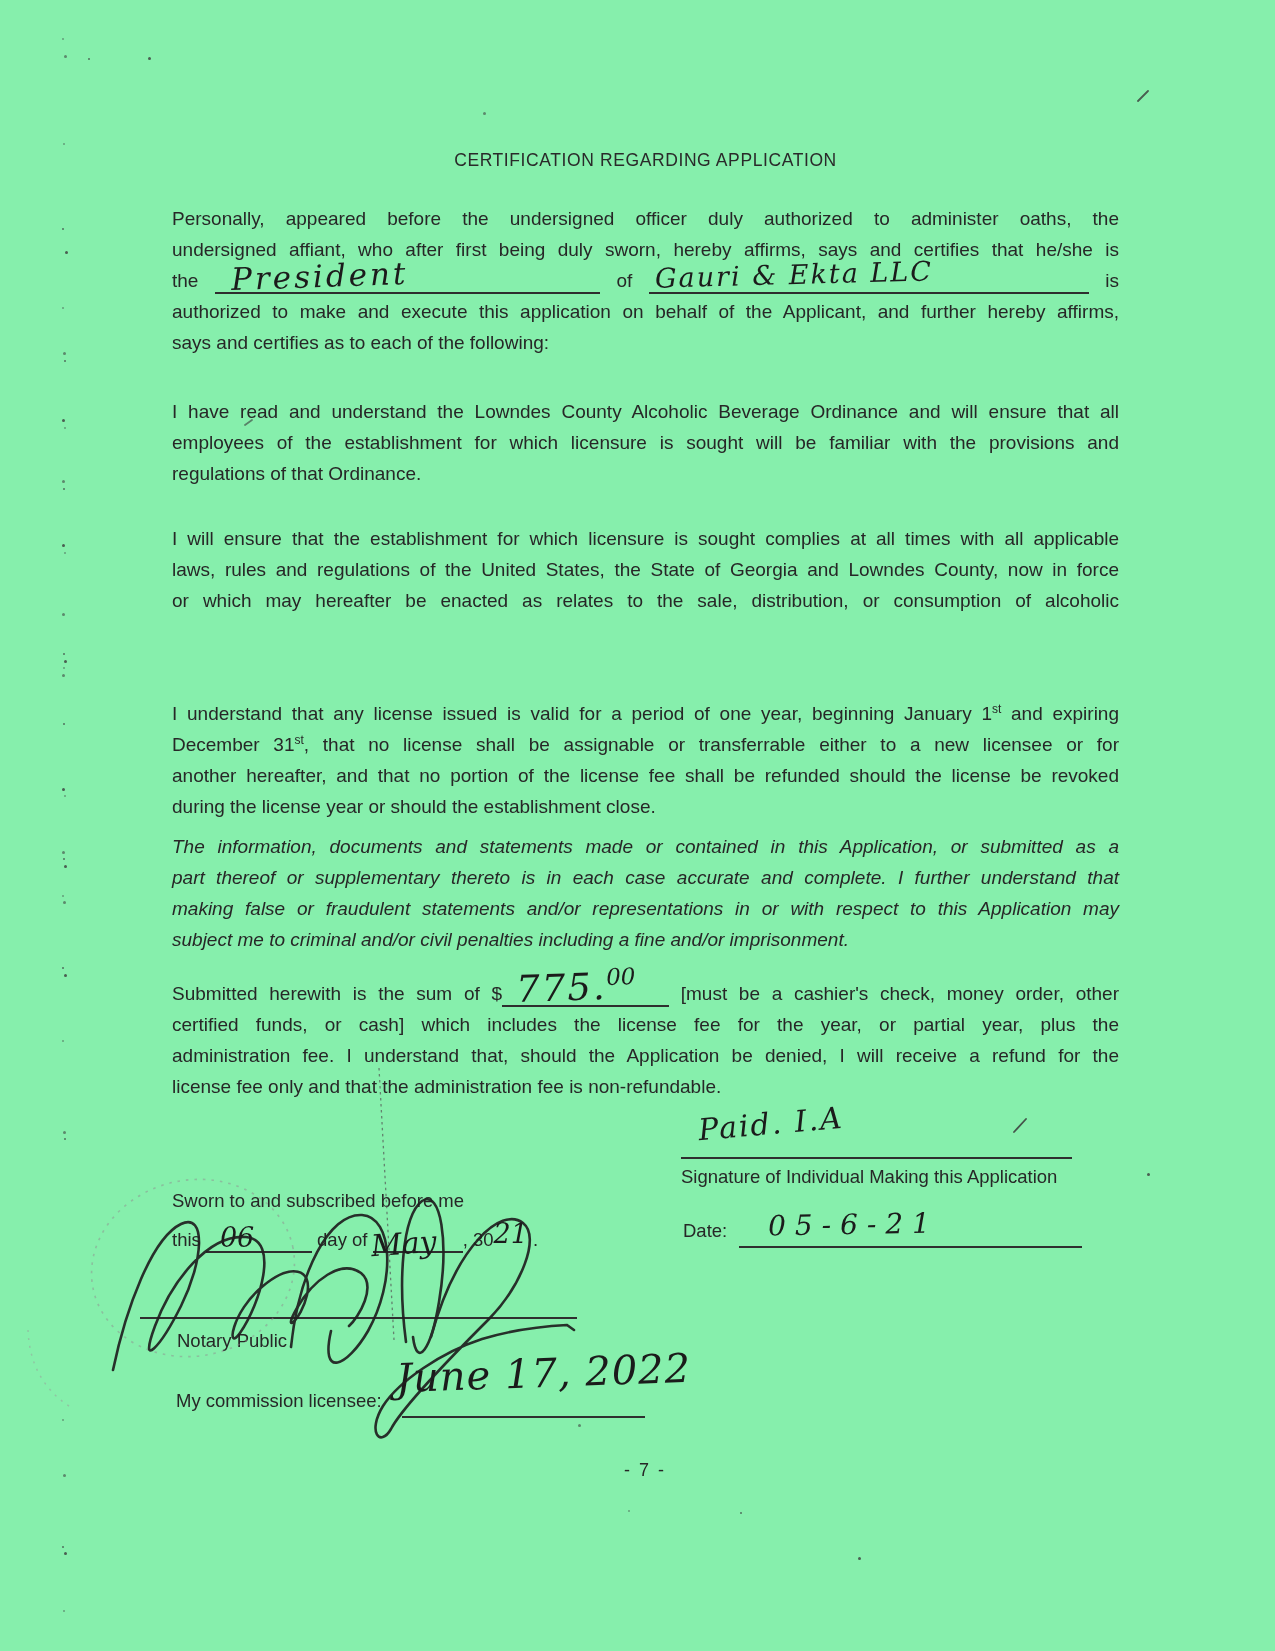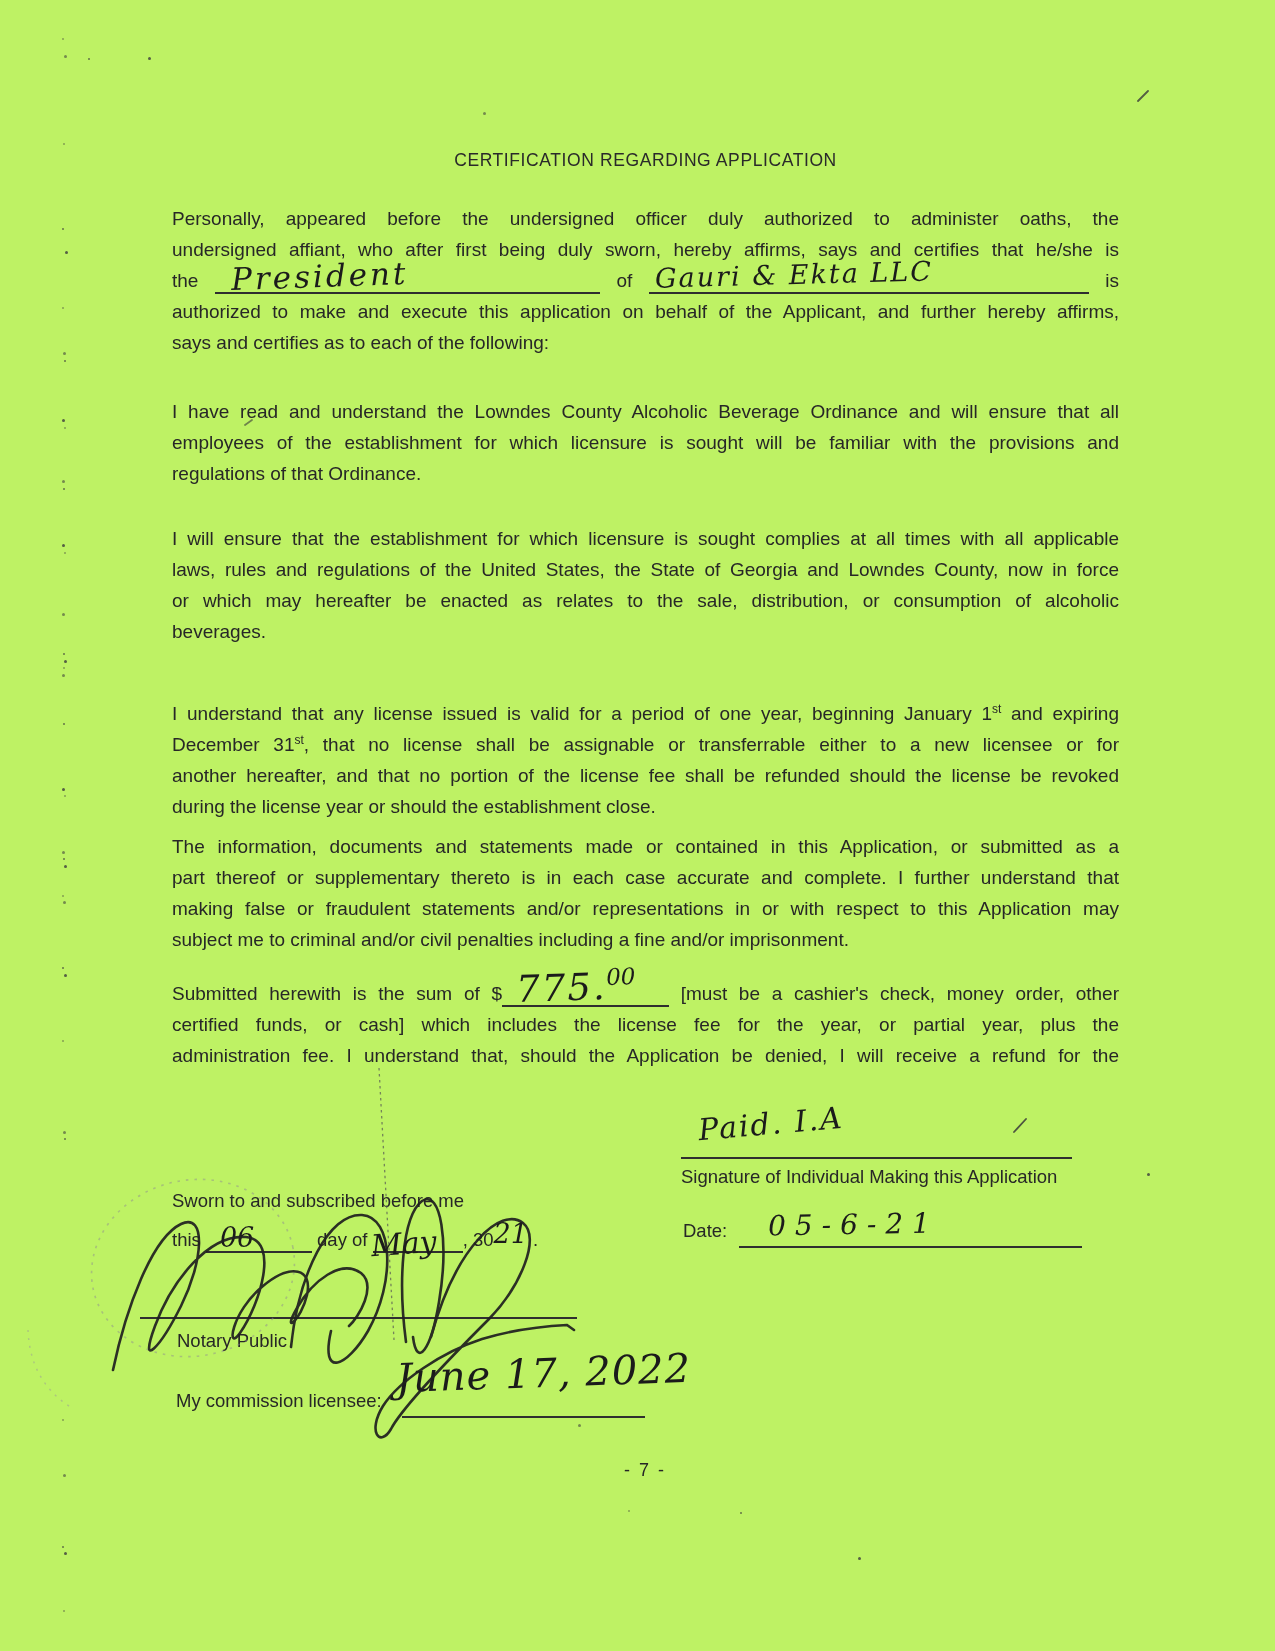--- a/index.html
+++ b/index.html
@@ -1,18 +1,18 @@
 <!DOCTYPE html>
 <html><head>
 <meta charset="utf-8">
 <style>
   html,body{margin:0;padding:0;background:#e8e8e6;}
   .page{
     position:relative;width:1275px;height:1651px;margin:0 auto;
-    background:#bef264;overflow:hidden;
+    background:#86efac;overflow:hidden;
     font-family:"Liberation Sans",sans-serif;color:#262626;
   }
   .abs{position:absolute;}
   .doc-title{
     left:172px;top:150px;width:947px;text-align:center;
     font-size:17.5px;letter-spacing:.6px;color:#2a2a2a;
   }
   .para{
     left:172px;width:947px;font-size:19px;line-height:31px;
     text-align:justify;color:#272727;
@@ -78,42 +78,42 @@
   <div class="abs para" style="top:396px;">
     <span class="line j">I have read and understand the Lowndes County Alcoholic Beverage Ordinance and will ensure that all</span>
     <span class="line j">employees of the establishment for which licensure is sought will be familiar with the provisions and</span>
     <span class="line lastline">regulations of that Ordinance.</span>
   </div>
 
   <div class="abs para" style="top:523px;">
     <span class="line j">I will ensure that the establishment for which licensure is sought complies at all times with all applicable</span>
     <span class="line j">laws, rules and regulations of the United States, the State of Georgia and Lowndes County, now in force</span>
     <span class="line j">or which may hereafter be enacted as relates to the sale, distribution, or consumption of alcoholic</span>
-    <span class="line lastline">beverages.</span>
   </div>
 
   <div class="abs para" style="top:676px;margin-top:22px;">
     <span class="line j"><span>I understand that any license issued is valid for a period of one year, beginning January 1</span><sup class="st">st</sup><span> and expiring</span></span>
     <span class="line j"><span>December 31</span><sup class="st">st</sup><span>, that no license shall be assignable or transferrable either to a new licensee or for</span></span>
     <span class="line j">another hereafter, and that no portion of the license fee shall be refunded should the license be revoked</span>
     <span class="line lastline">during the license year or should the establishment close.</span>
   </div>
 
-  <div class="abs para" style="top:831px;">
+  <div class="abs para" style="top:831px;font-style:italic;">
     <span class="line j">The information, documents and statements made or contained in this Application, or submitted as a</span>
     <span class="line j">part thereof or supplementary thereto is in each case accurate and complete.  I further understand that</span>
     <span class="line j">making false or fraudulent statements and/or representations in or with respect to this Application may</span>
     <span class="line lastline">subject me to criminal and/or civil penalties including a fine and/or imprisonment.</span>
   </div>
 
   <div class="abs para" style="top:978px;">
     <span class="line j"><span>Submitted herewith is the sum of $</span><span class="blank amount-blank"><span class="hw hw-amount"><span>775.</span><span class="cents">00</span></span></span>
       <span>[must be a cashier's check, money order, other</span></span>
     <span class="line j">certified funds, or cash] which includes the license fee for the year, or partial year, plus the</span>
     <span class="line j">administration fee.  I understand that, should the Application be denied, I will receive a refund for the</span>
+    <span class="line lastline">license fee only and that the administration fee is non-refundable.</span>
   </div>
 
   <div class="abs hw hw-paid">Paid. I.A</div>
   <div class="rule" style="left:681px;top:1157px;width:391px;"></div>
   <div class="abs lbl sig-label">Signature of Individual Making this Application</div>
   <div class="abs lbl date-label">Date:</div>
   <div class="abs hw hw-date">05-6-21</div>
   <div class="rule" style="left:739px;top:1246px;width:343px;"></div>
 
   <div class="abs lbl sworn">Sworn to and subscribed before me</div>

